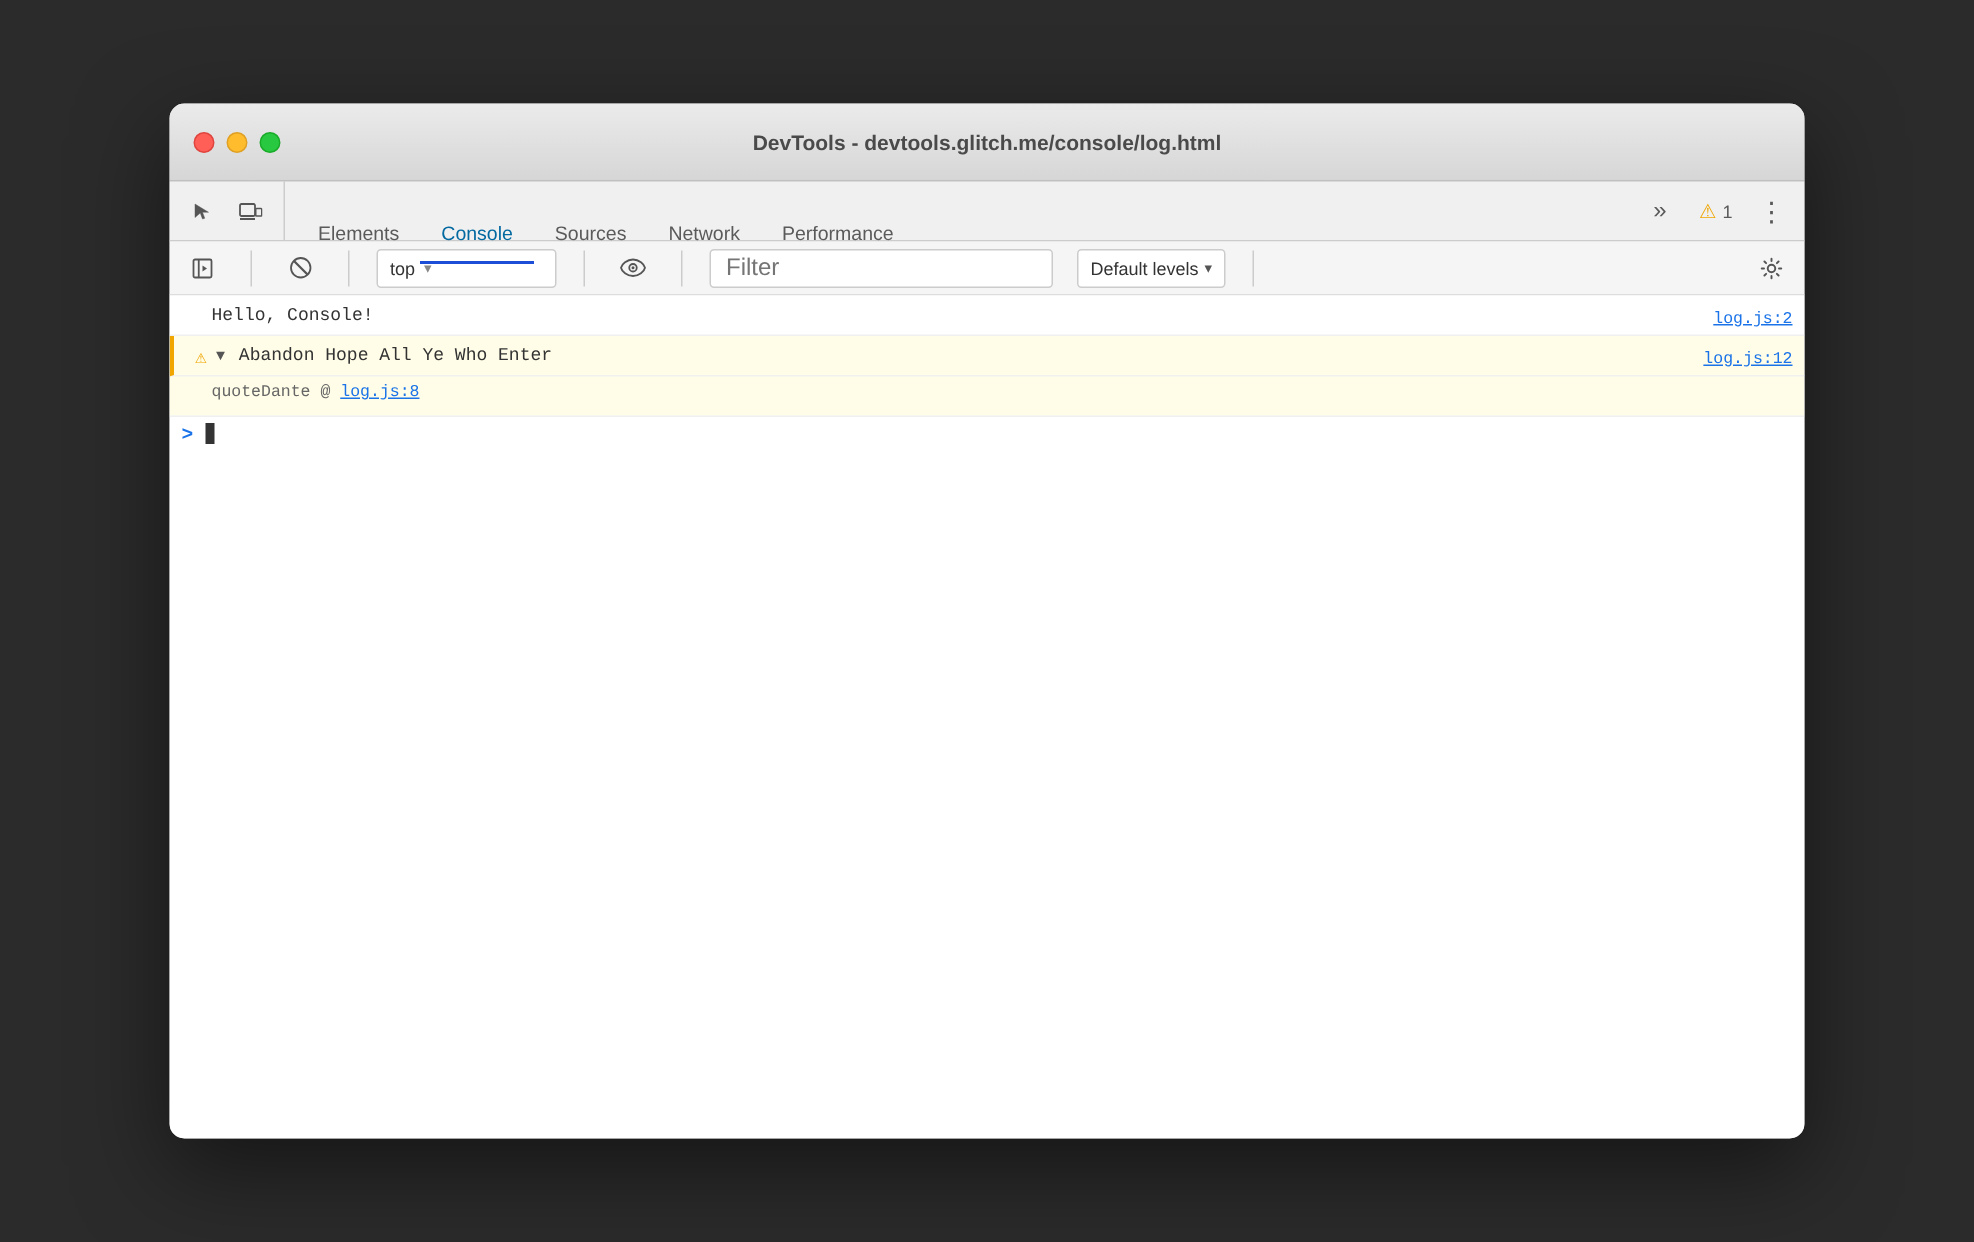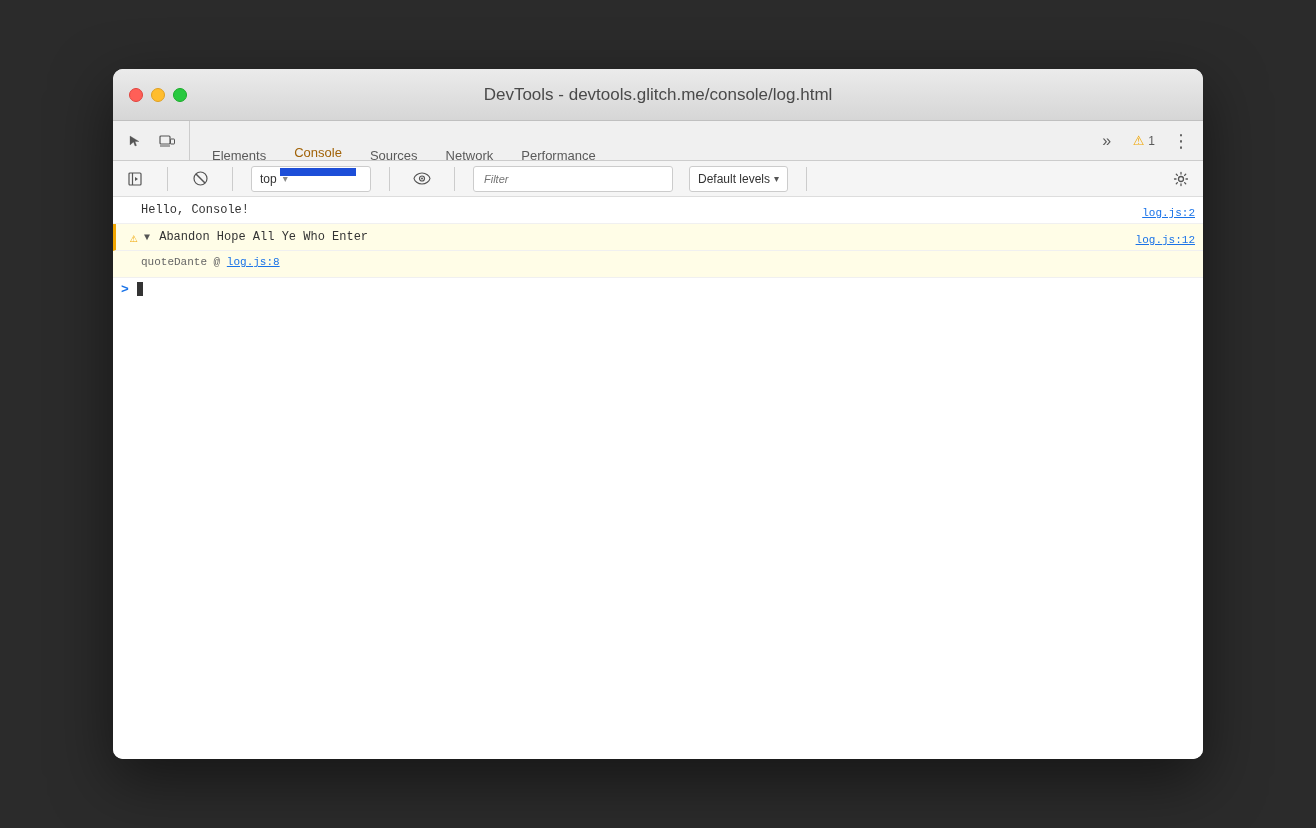--- a/index.html
+++ b/index.html
@@ -51,23 +51,23 @@
     }
 
     .traffic-light.close { background: #ff5f57; border: 1px solid #e0443e; }
     .traffic-light.minimize { background: #ffbd2e; border: 1px solid #dfa023; }
     .traffic-light.maximize { background: #28c940; border: 1px solid #1aab29; }
 
     .titlebar-title {
       position: absolute;
       left: 50%;
       transform: translateX(-50%);
-      font-size: 17px;
+      font-size: 14px;
       color: #4a4a4a;
-      font-weight: 400;
+      font-weight: 700;
     }
 
     
     .tabbar {
       background: #f0f0f0;
       border-bottom: 1px solid #ccc;
       display: flex;
       align-items: stretch;
       height: 40px;
       padding: 0 8px;
@@ -108,22 +108,22 @@
       font-size: 13px;
       color: #5a5a5a;
       cursor: pointer;
       border-bottom: 2px solid transparent;
       white-space: nowrap;
       position: relative;
       top: 16px;
     }
 
     .tab.active {
-      color: #a16207;
-      border-bottom: 8px solid #1d4ed8;
+      color: #0369a1;
+      border-bottom: 2px solid #1d4ed8;
     }
 
     .tab-extras {
       display: flex;
       align-items: center;
       gap: 6px;
       margin-left: auto;
     }
 
     .tab-more-btn {
@@ -226,26 +226,25 @@
       color: #5a5a5a;
       font-size: 16px;
       border-radius: 3px;
     }
 
     .filter-input {
       border: 1px solid #ccc;
       border-radius: 3px;
       padding: 0 10px;
       height: 26px;
-      font-size: 11px;
+      font-size: 16px;
       color: #333;
       min-width: 200px;
       outline: none;
       background: white;
-      font-style: italic;
     }
 
     .levels-selector {
       display: flex;
       align-items: center;
       border: 1px solid #ccc;
       border-radius: 3px;
       padding: 0 8px;
       height: 26px;
       cursor: pointer;

